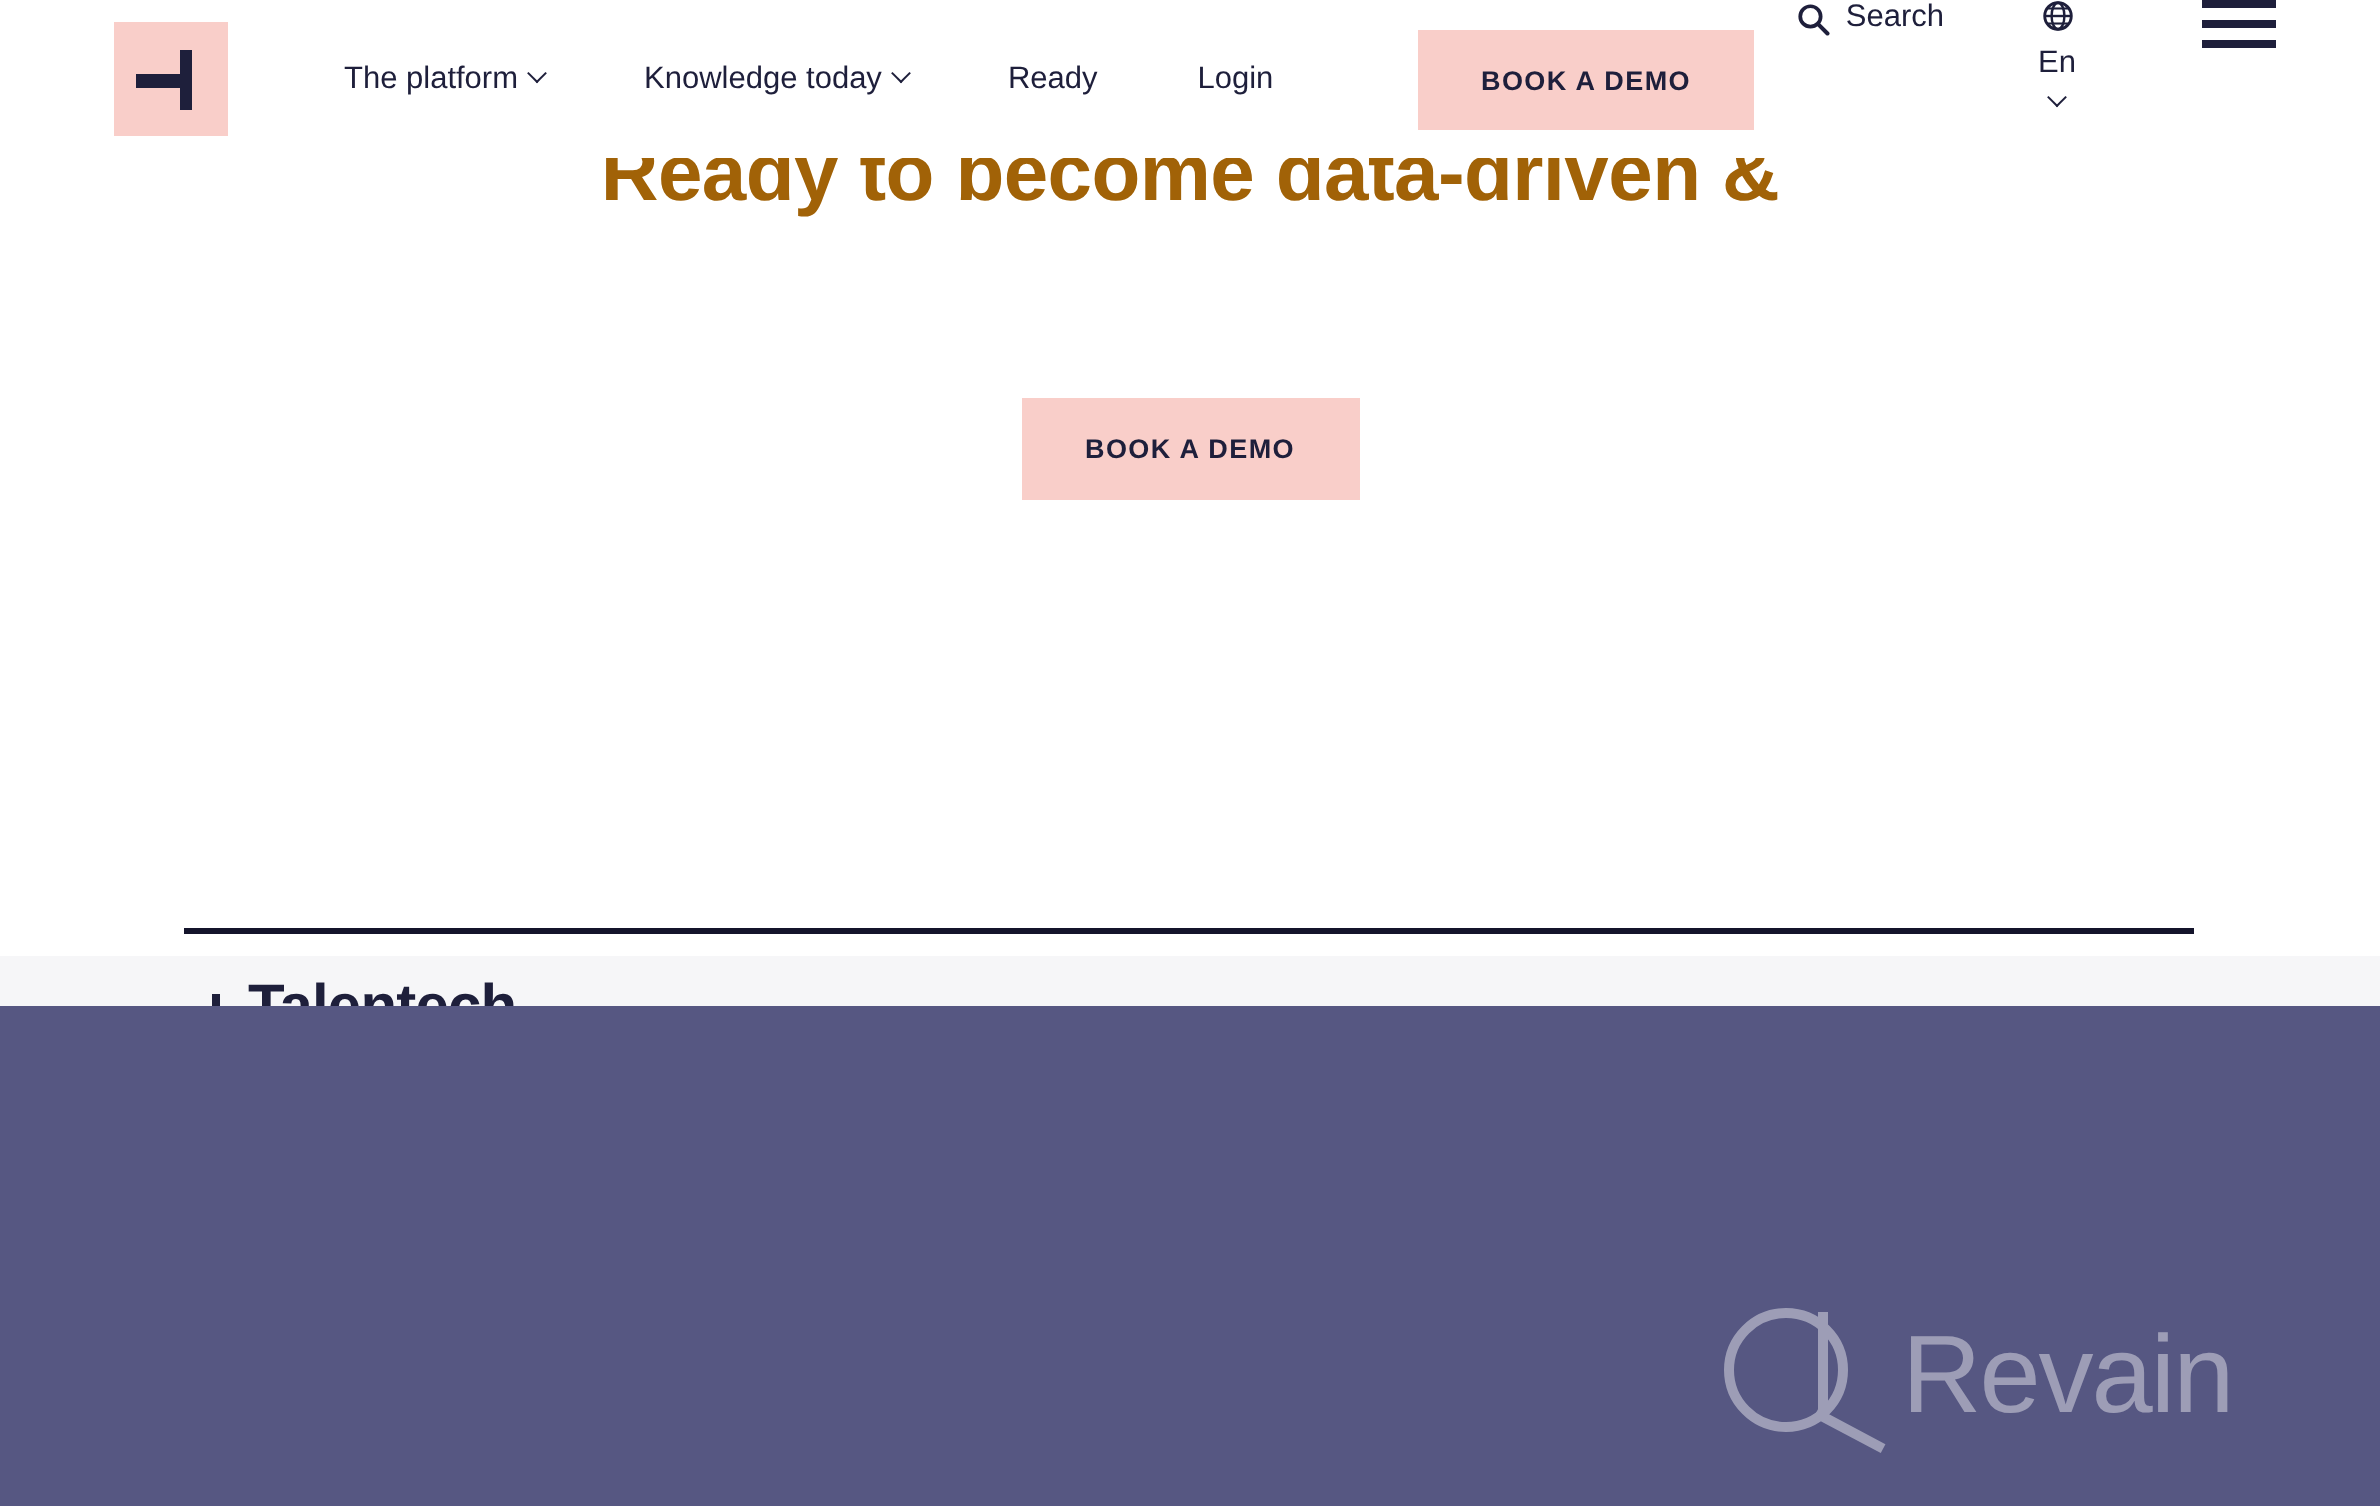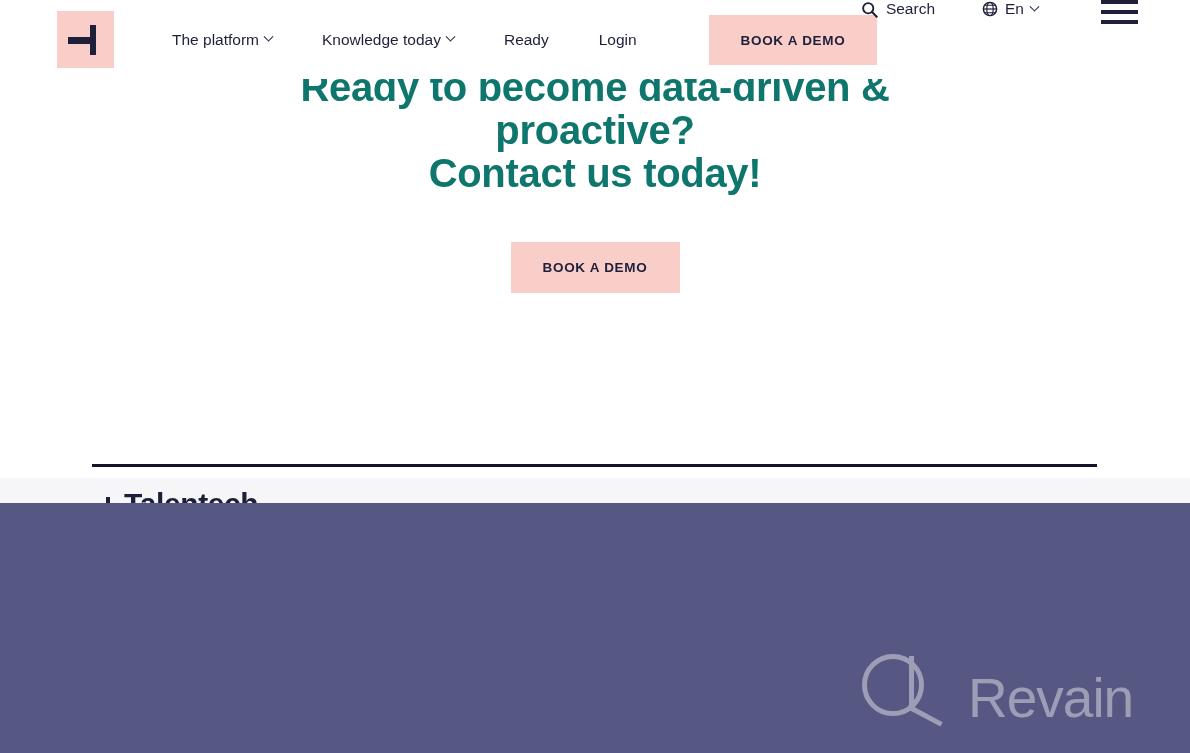--- a/index.html
+++ b/index.html
@@ -38,28 +38,28 @@
   .demo-btn {
     position:absolute; left:709px; top:15px; width:168px; height:50px;
     background:#F9CEC9; color:#1e1f3b; font-size:13.5px; font-weight:bold;
     letter-spacing:0.7px; display:flex; align-items:center; justify-content:center;
     cursor:pointer; border:none;
   }
 
   .hdr-right { position:absolute; right:38px; top:0; height:79px; display:flex; align-items:flex-start; gap:15px; }
   .search-box { display:flex; align-items:center; gap:8px; cursor:pointer; padding:0 16px; }
   .search-box .lbl, .lang-box .lbl { font-size:15.5px; color:#1e1f3b; }
-  .lang-box { display:flex; align-items:center; gap:7px; cursor:pointer; padding:0 16px; }
+  .lang-box { display:flex; align-items:center; gap:7px; cursor:pointer; padding:0 16px;flex-direction:column; }
   .burger { display:flex; flex-direction:column; gap:6px; cursor:pointer; padding:0 14px; margin-left:18px; }
   .burger span { display:block; width:37px; height:4px; background:#1e1f3b; }
 
   
   .hero { position:absolute; top:79px; left:0; width:1190px; text-align:center; }
   .hero h1 {
-    font-size:40px; line-height:43px; font-weight:bold; color:#0f766e;
+    font-size:40px; line-height:43px; font-weight:bold; color:#a16207;
     letter-spacing:-0.3px; margin-top:-13px;
   }
   .hero-btn {
     margin:47px auto 0; width:169px; height:51px; background:#F9CEC9;
     color:#1e1f3b; font-size:13.5px; font-weight:bold; letter-spacing:0.7px;
     display:flex; align-items:center; justify-content:center; cursor:pointer; border:none;
   }
 
   .divider { position:absolute; left:92px; top:464px; width:1005px; height:3px; background:#14142b; }
 
@@ -75,21 +75,21 @@
 
   
   .cookie {
     position:absolute; left:0; top:503px; width:1190px; height:250px;
     background:#565782; z-index:40; color:#ffffff;
   }
 
   
   .watermark {
     position:absolute; left:862px; top:648px; z-index:50;
-    display:flex; align-items:flex-end; gap:28px; pointer-events:none;
+    display:flex; align-items:center; gap:11px; pointer-events:none;
     opacity:0.42;
   }
   .wm-mark { position:relative; width:78px; height:78px; flex:none; }
   .wm-mark .ring {
     position:absolute; left:0; top:6px; width:62px; height:62px;
     border:5px solid #ffffff; border-radius:50%;
   }
   .wm-mark .tail {
     position:absolute; left:47px; top:8px; width:5px; height:52px; background:#ffffff;
     transform:rotate(0deg);
@@ -153,22 +153,21 @@
       <span></span>
         <span></span>
         <span></span>
     </div>
   </div>
 </div>
 
 <div class="hero">
   <h1>
     <span>Ready to become data-driven &amp;</span><br>
-    <span>proactive?</span><br>
-    <span>Contact us today!</span>
+    <br>
   </h1>
   <button class="hero-btn">BOOK A DEMO</button>
 </div>
 
 <div class="divider"></div>
 <div class="grayband"></div>
 
 <div class="footer-logo">
   <span class="fm">
       <i class="bh"></i>

